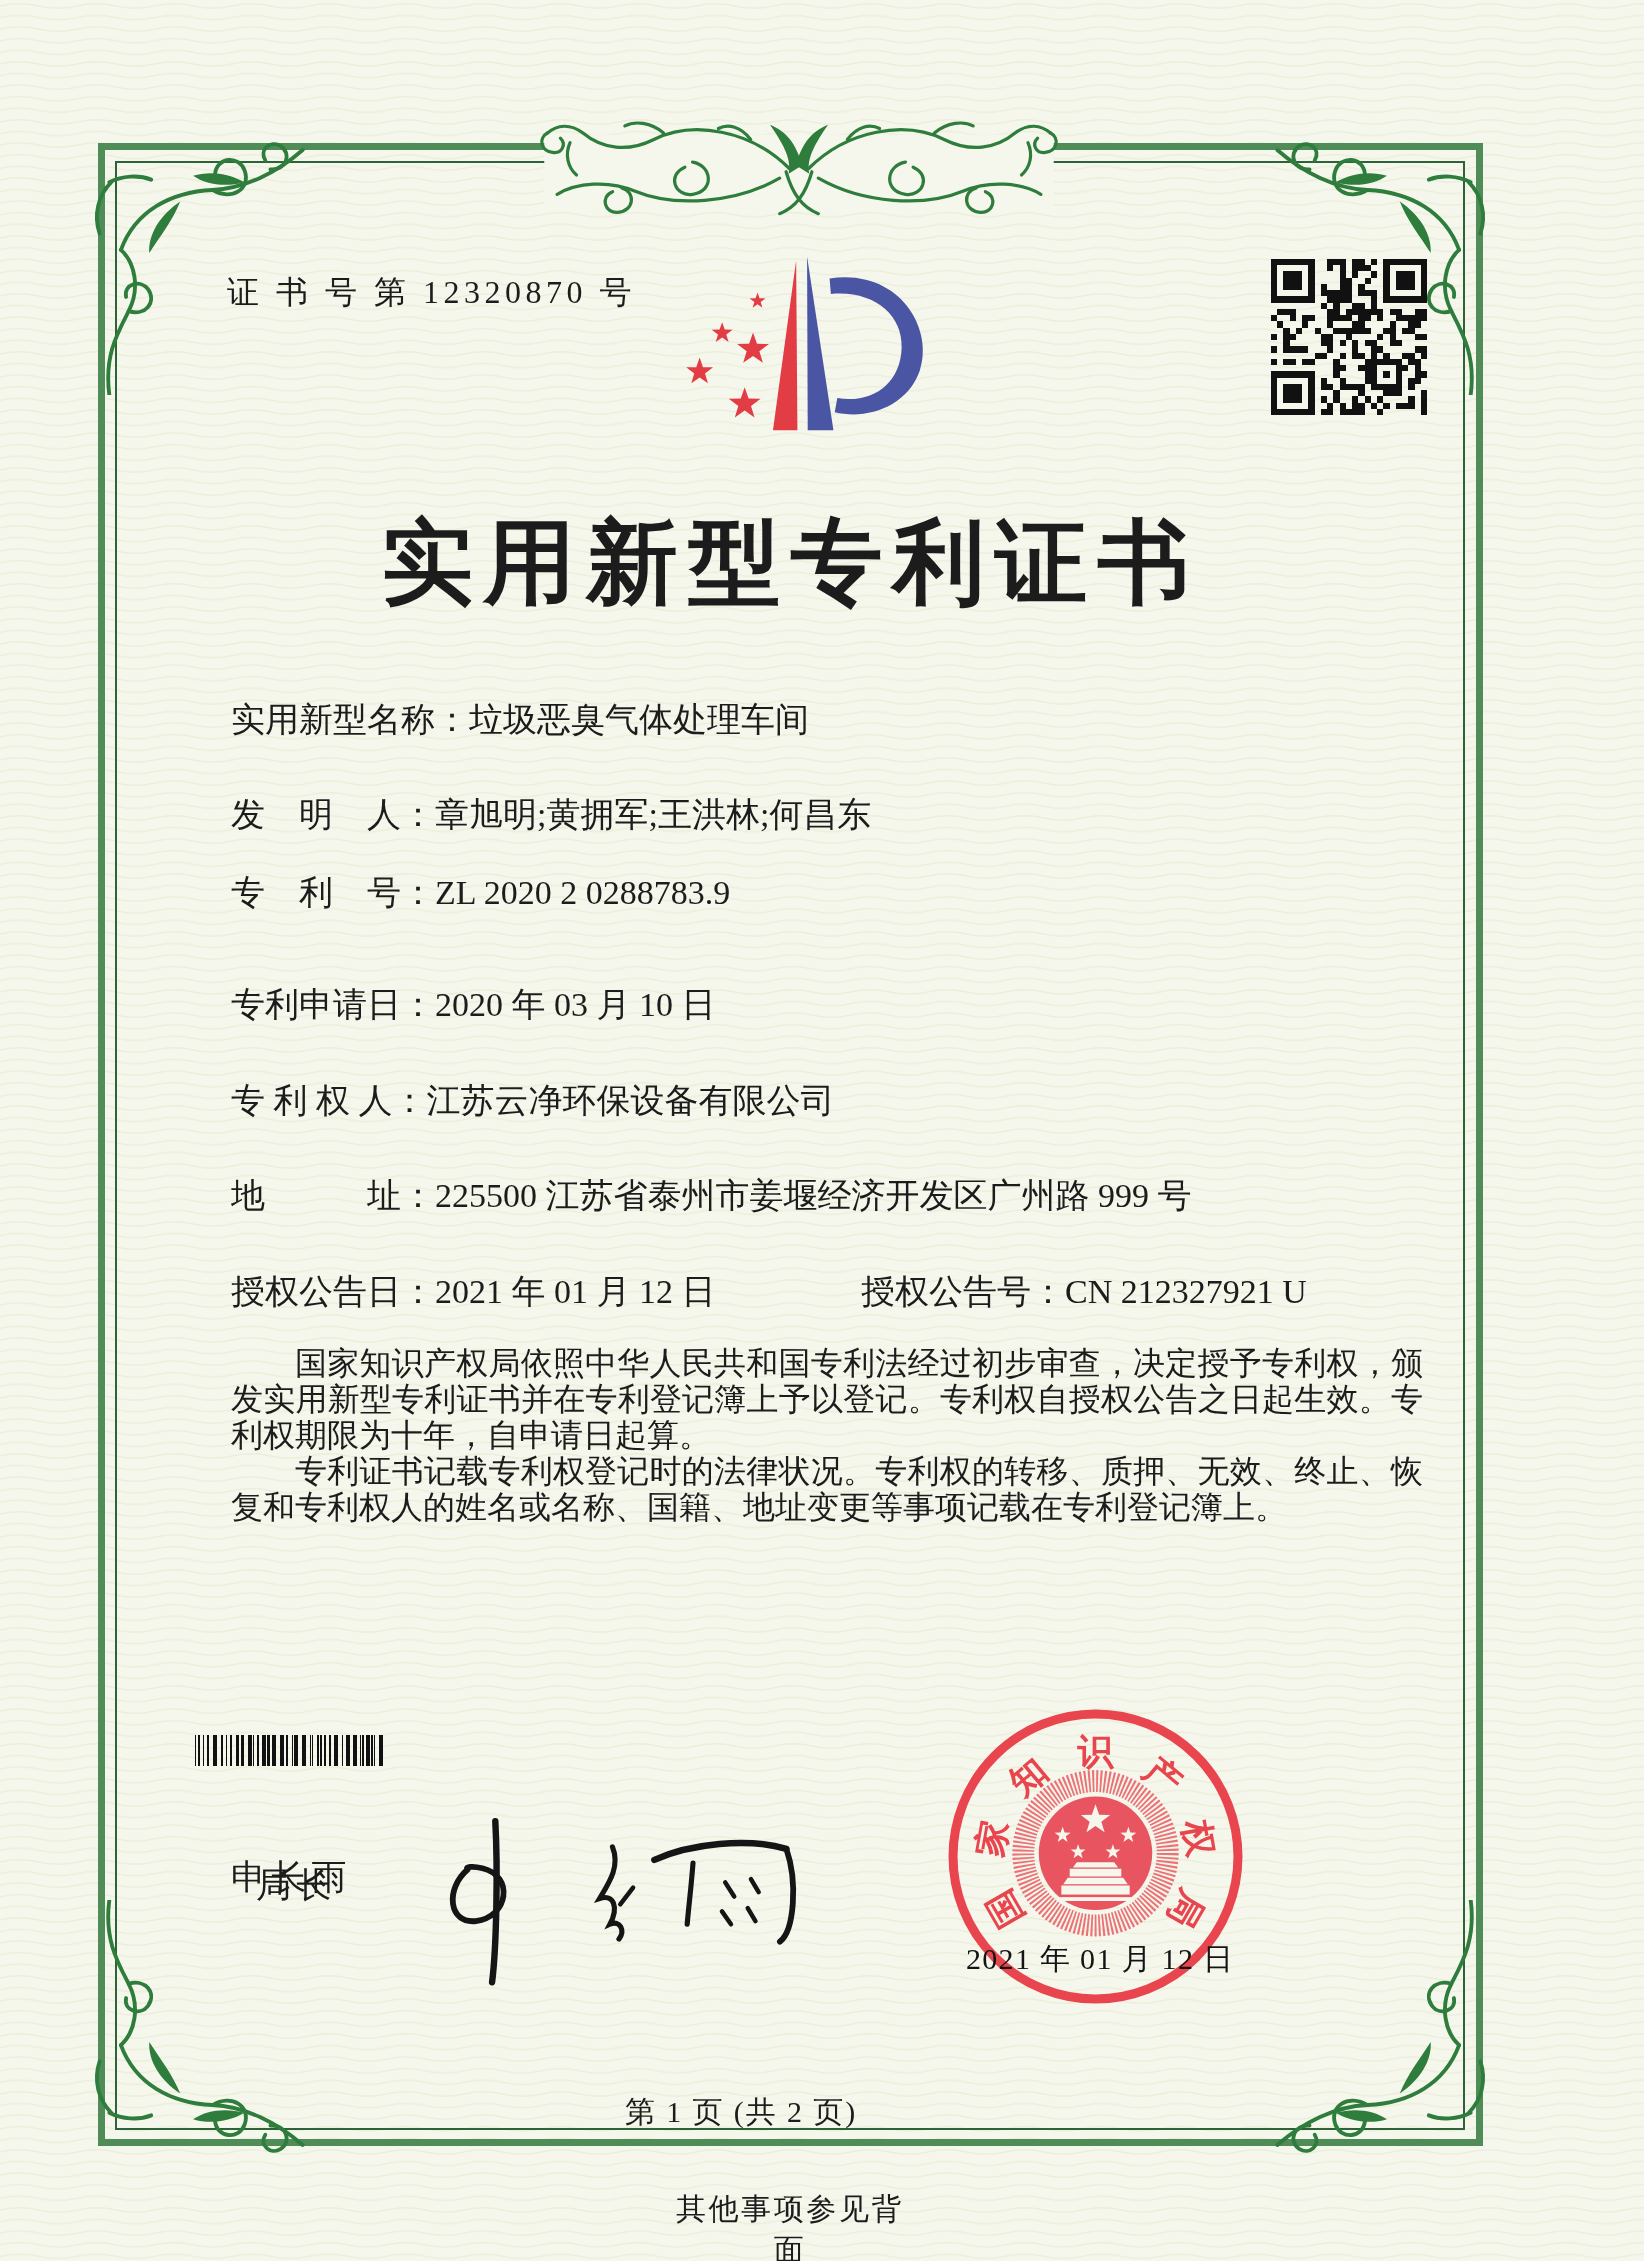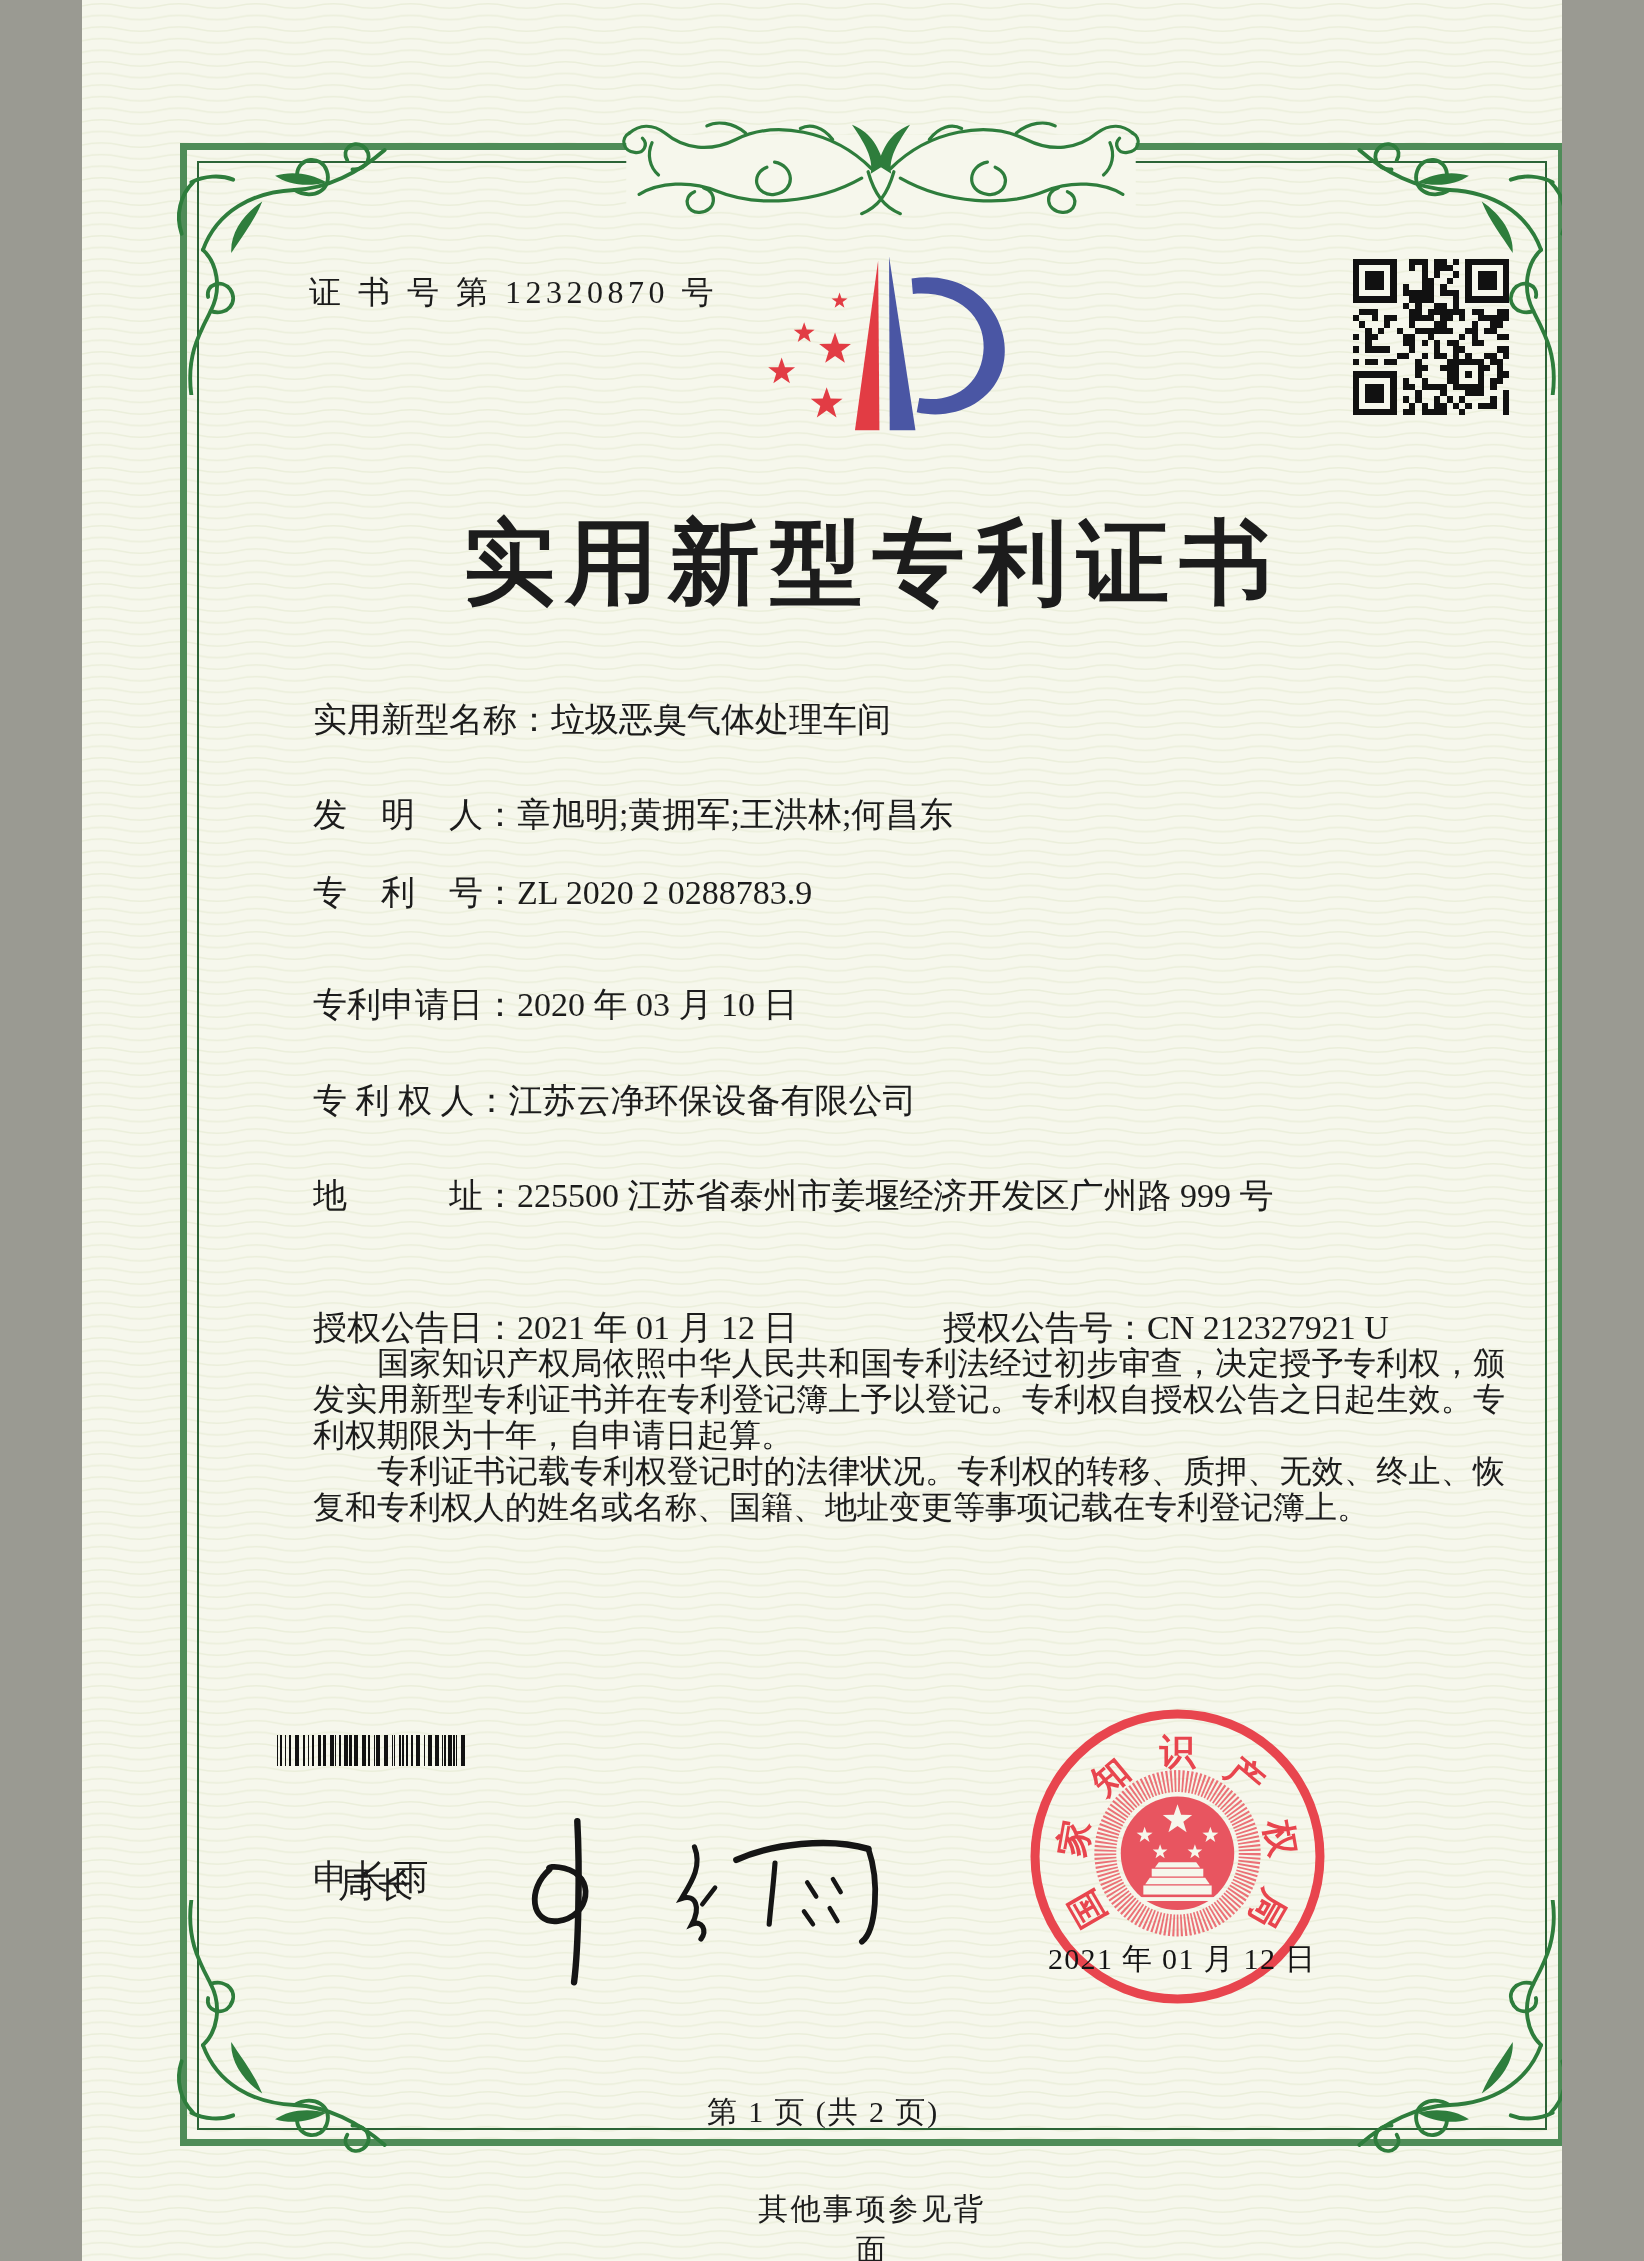--- a/index.html
+++ b/index.html
@@ -1,17 +1,17 @@
 <!DOCTYPE html>
 <html style="font-size:10.3px"><head>
 <meta charset="utf-8">
 <style>
   html,body{margin:0;padding:0;background:#9a9a92;}
   .page{
-    position:relative;width:1480px;height:2261px;margin:0 auto;
+    position:relative;width:1644px;height:2261px;margin:0 auto;
     background:#f6f7ec;overflow:hidden;
     font-family:"Liberation Serif","DejaVu Serif",serif;color:#1c1c1c;
   }
   .wave-bg{position:absolute;left:0;top:0;z-index:0;}
   .frame-outer{position:absolute;left:98px;top:143px;width:1385px;height:2003px;
     border:7px solid #4f8c58;box-sizing:border-box;z-index:1;}
   .frame-inner{position:absolute;left:115px;top:161px;width:1350px;height:1969px;
     border:2.6px solid #2c6437;box-sizing:border-box;z-index:1;}
   .ornament{position:absolute;z-index:2;}
   .content{position:absolute;z-index:3;}
@@ -332,21 +332,21 @@
   </div>
   <div class="content row" style="top:982px;">
     <span class="lab">专利申请日：</span><span class="val">2020 年 03 月 10 日</span>
   </div>
   <div class="content row" style="top:1078px;">
     <span class="lab">专 利 权 人：</span><span class="val">江苏云净环保设备有限公司</span>
   </div>
   <div class="content row" style="top:1173px;">
     <span class="lab">地　　　址：</span><span class="val">225500 江苏省泰州市姜堰经济开发区广州路 999 号</span>
   </div>
-  <div class="content row" style="top:1269px;margin-top:36px;">
+  <div class="content row" style="top:1269px;">
     <span class="lab">授权公告日：</span><span class="val">2021 年 01 月 12 日</span>
     <span class="grant-no"><span>授权公告号：</span><span>CN 212327921 U</span></span>
   </div>
 
   <div class="content paras">
     <p>国家知识产权局依照中华人民共和国专利法经过初步审查，决定授予专利权，颁发实用新型专利证书并在专利登记簿上予以登记。专利权自授权公告之日起生效。专利权期限为十年，自申请日起算。</p>
     <p>专利证书记载专利权登记时的法律状况。专利权的转移、质押、无效、终止、恢复和专利权人的姓名或名称、国籍、地址变更等事项记载在专利登记簿上。</p>
   </div>
 
   <svg class="content barcode-box" id="barcode" viewBox="0 0 292 48" style="shape-rendering:crispEdges;">

